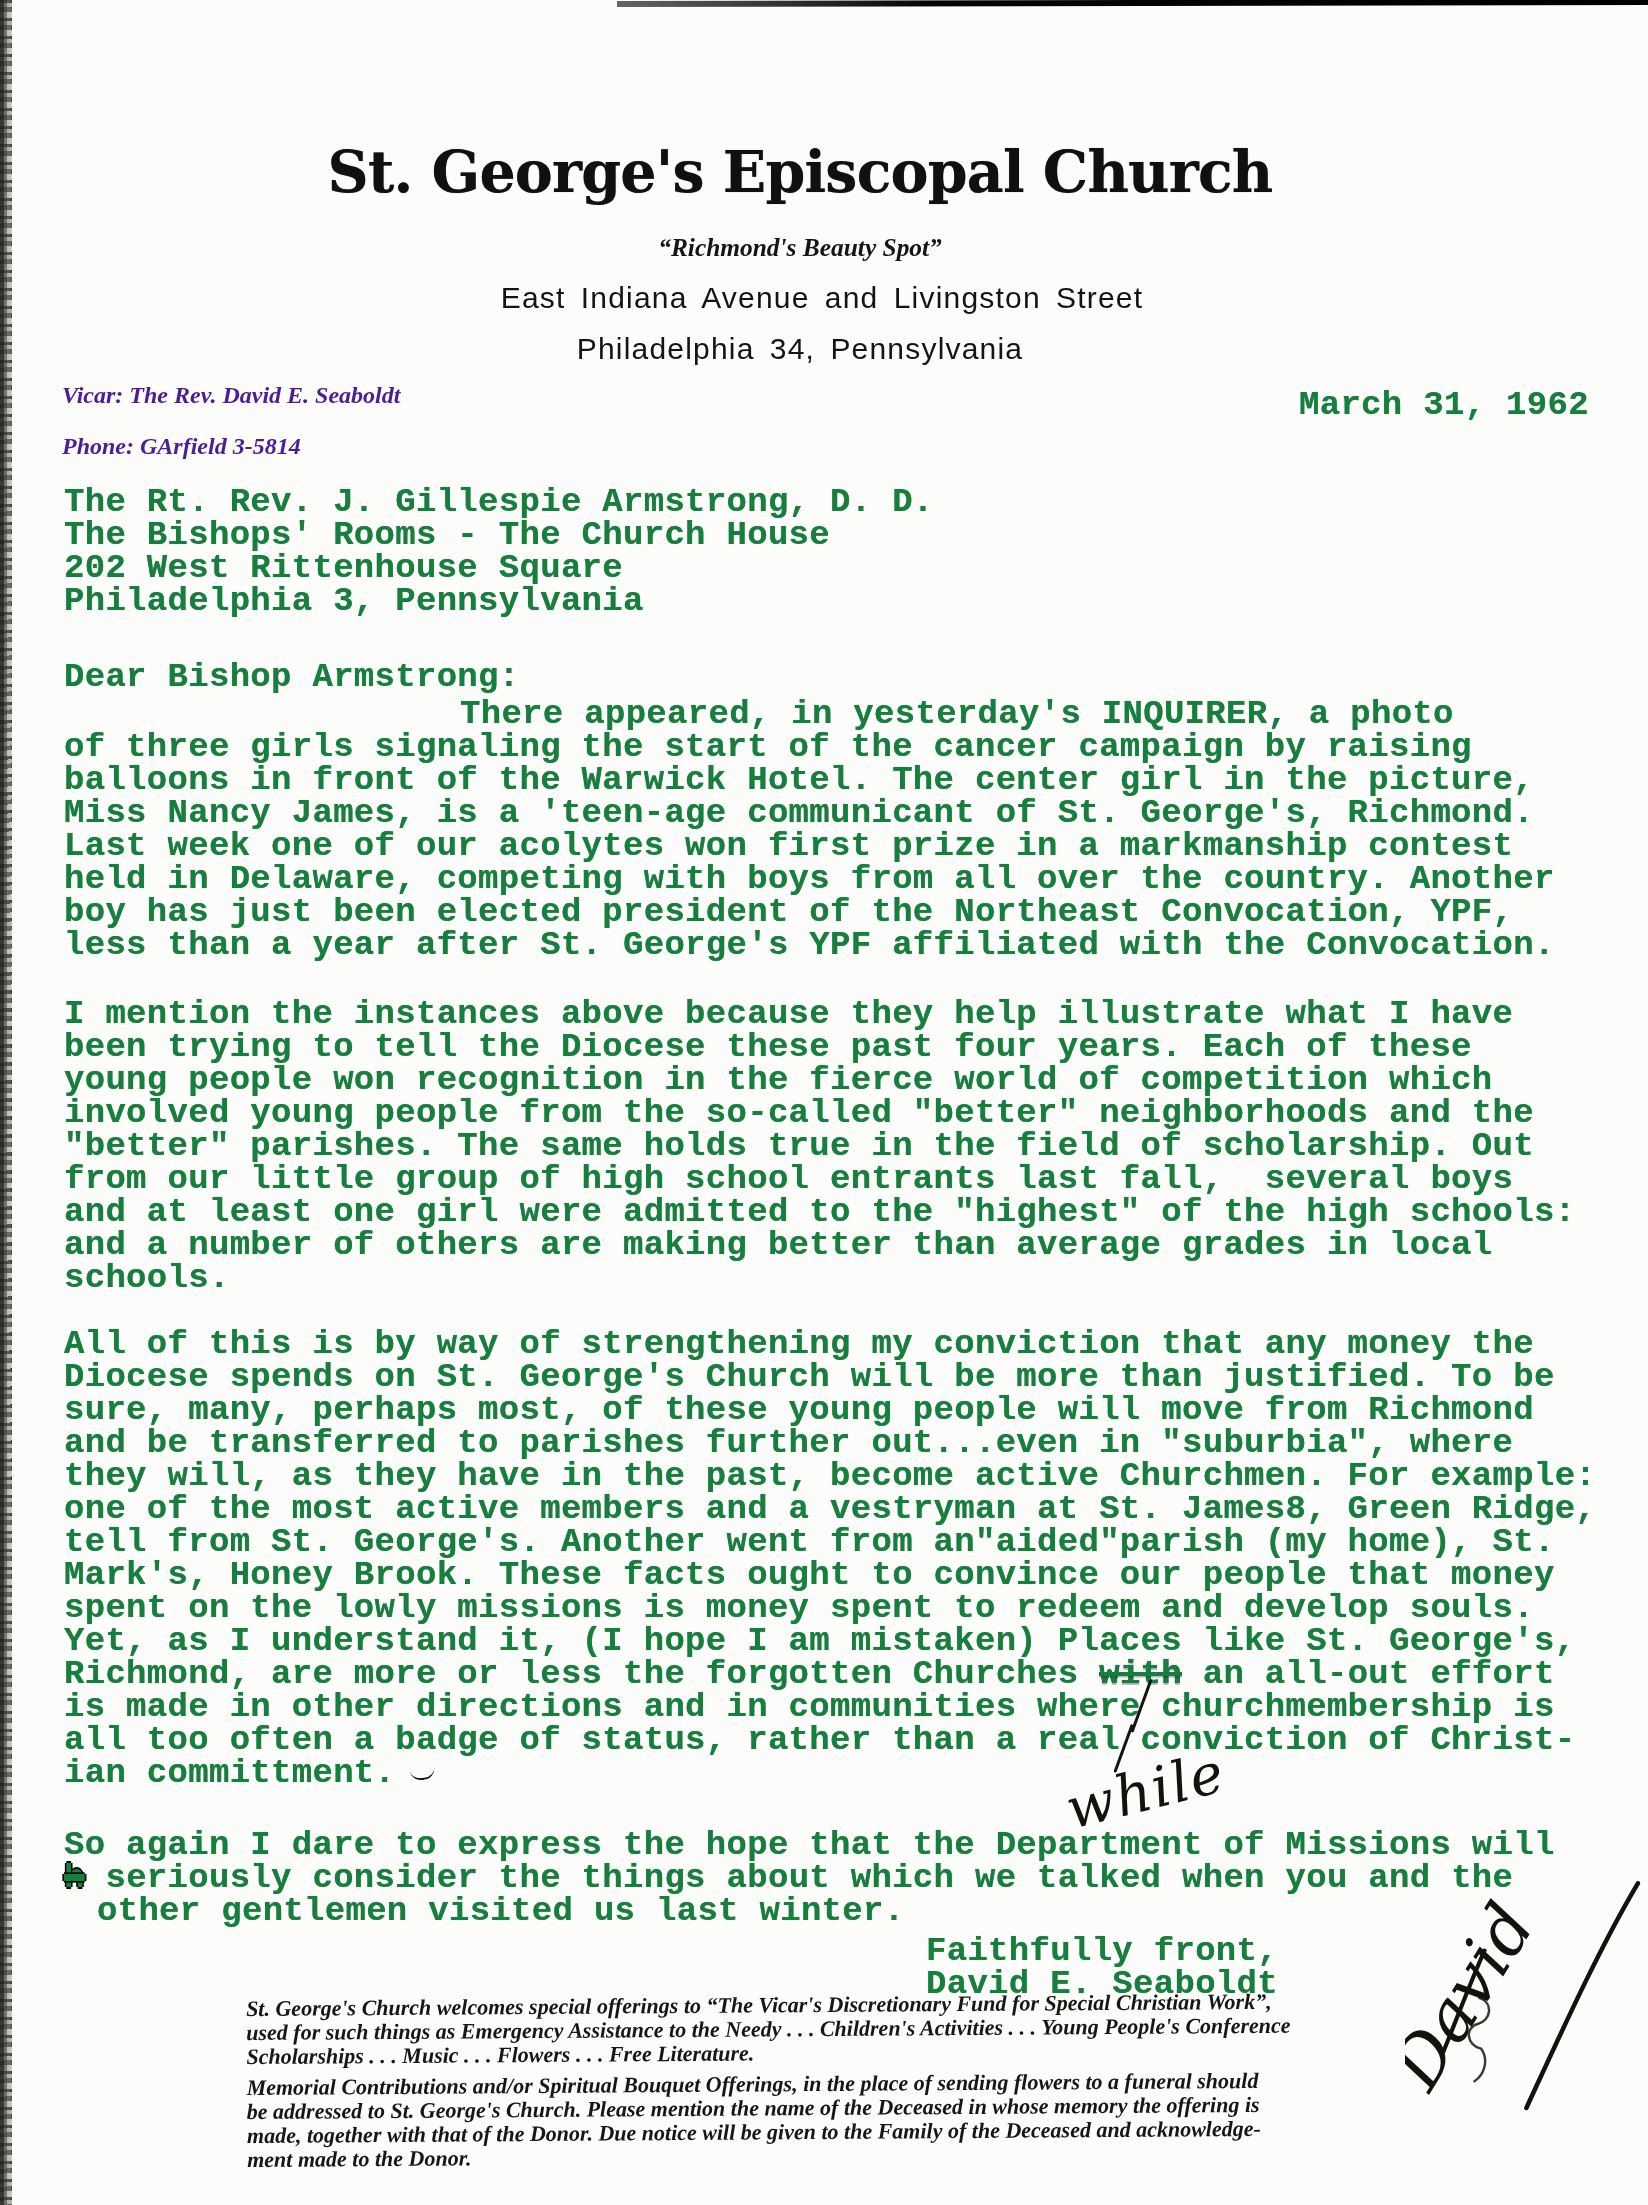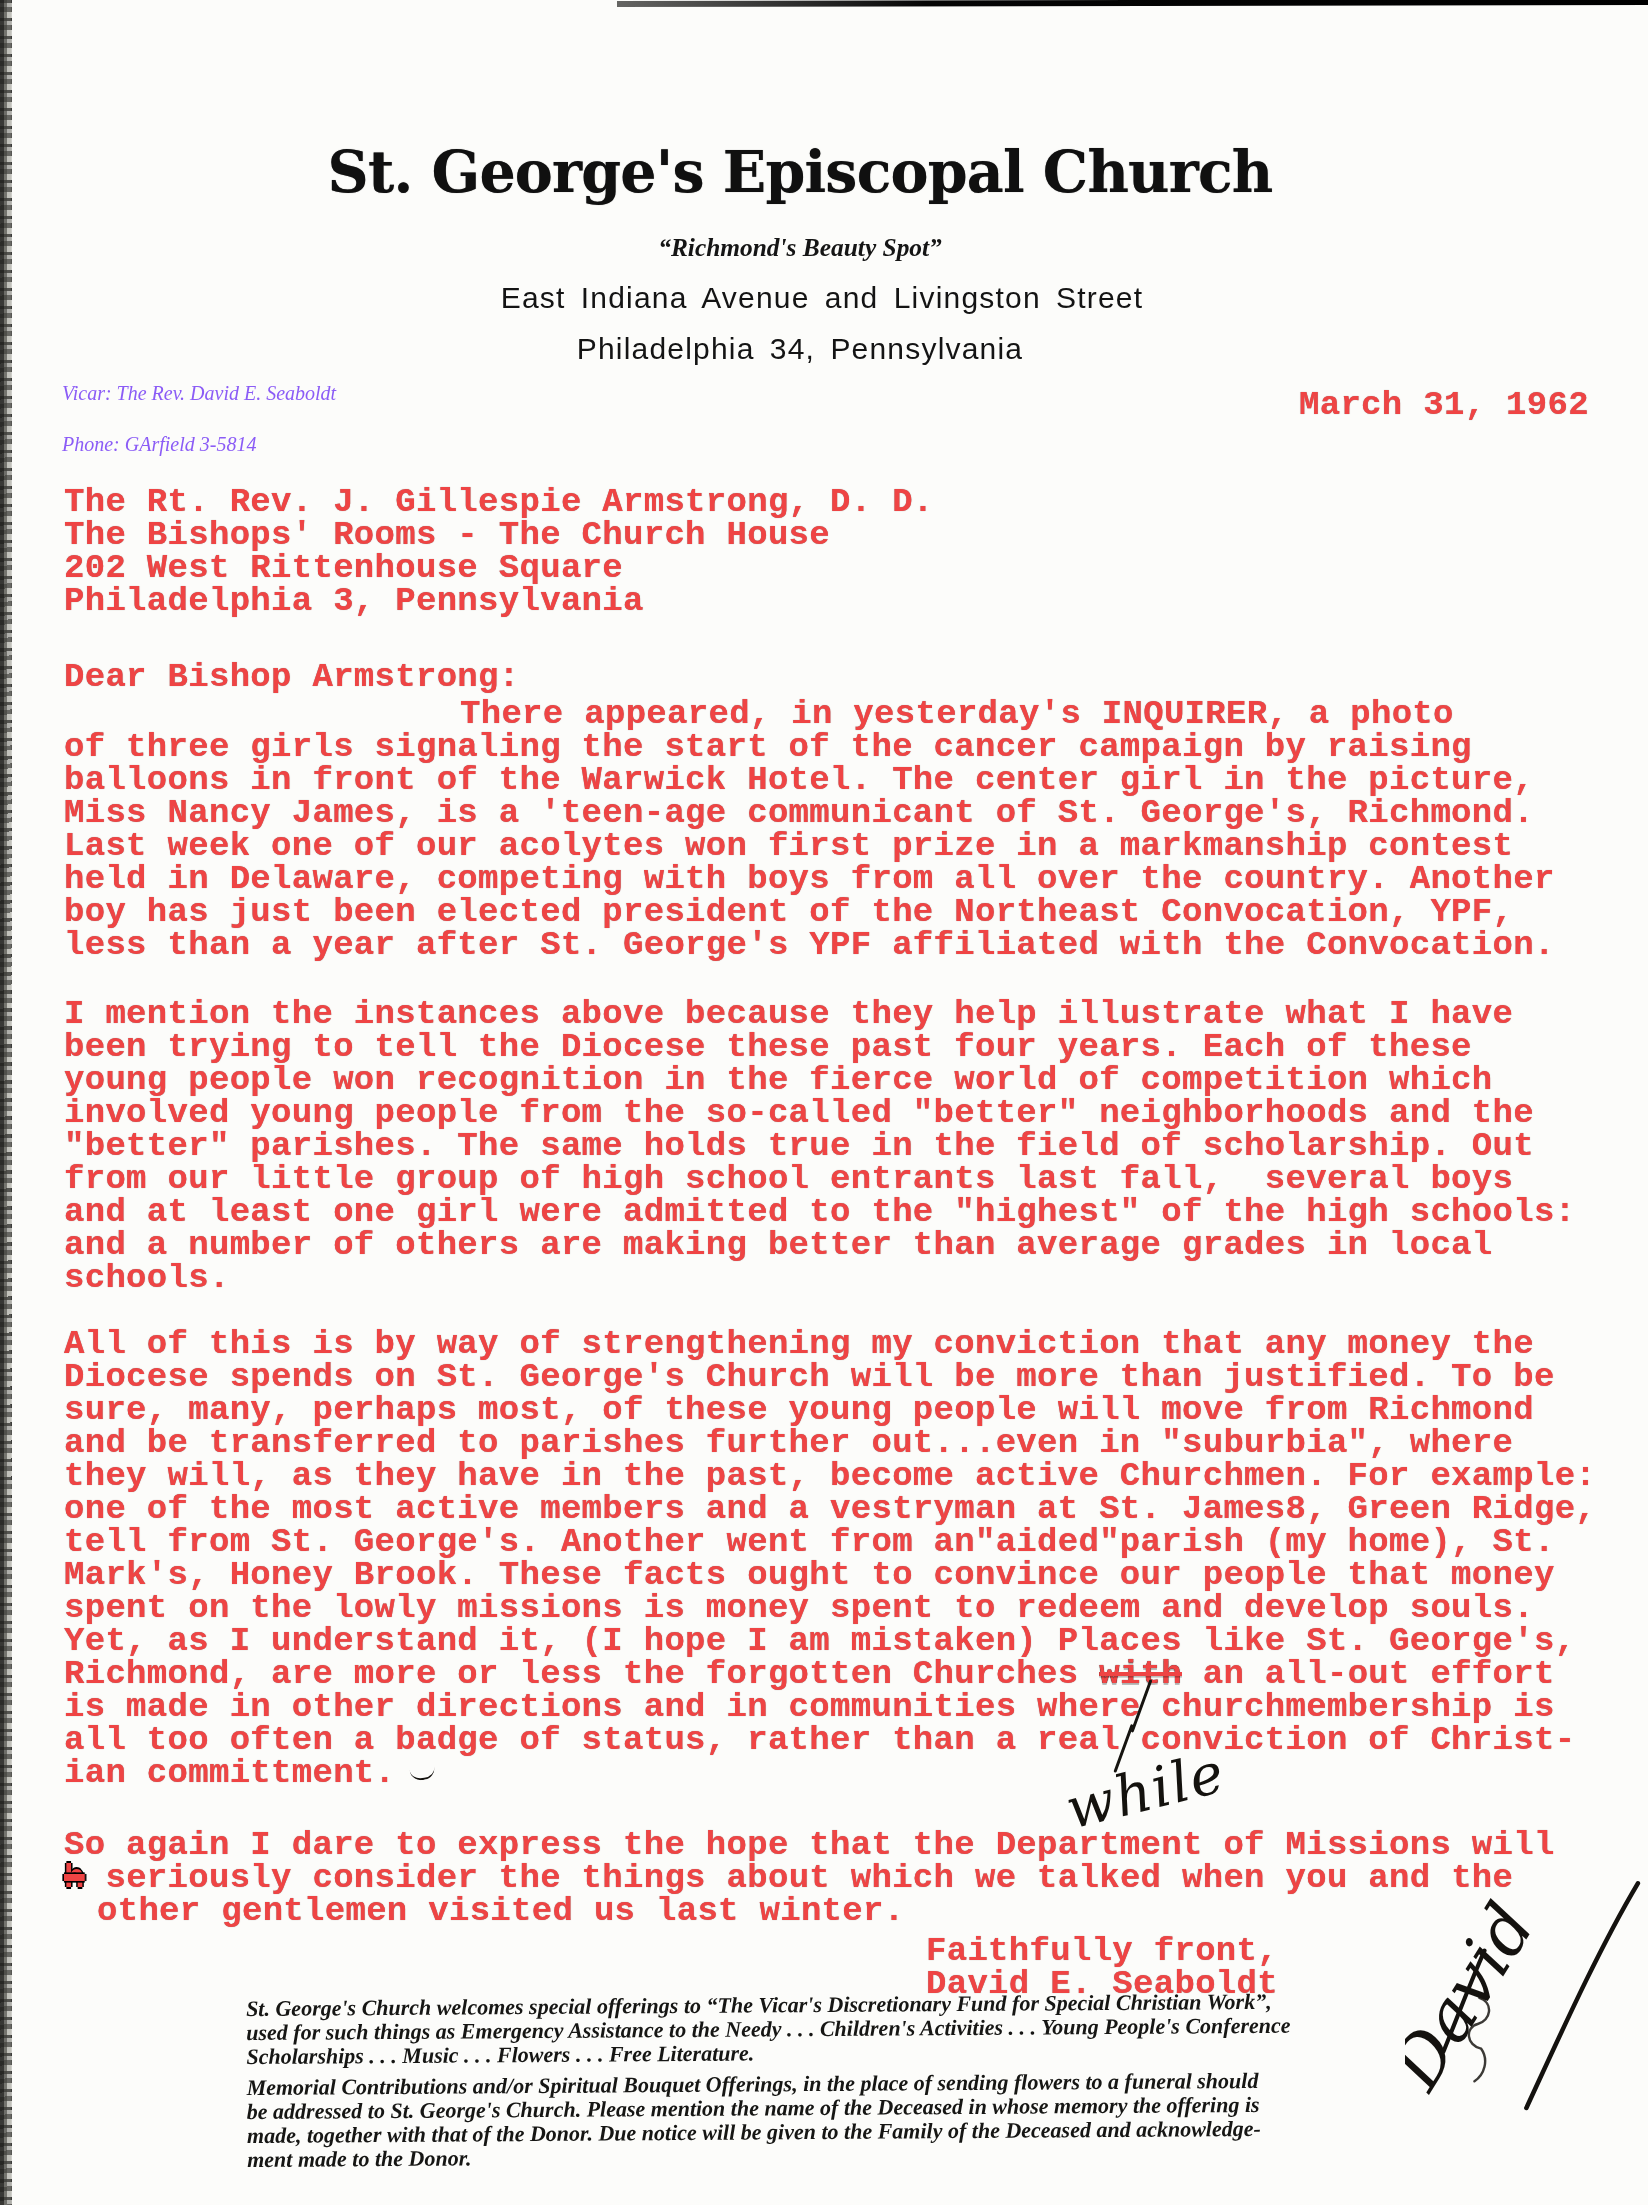--- a/index.html
+++ b/index.html
@@ -44,29 +44,29 @@
     position:absolute;left:0;right:49px;text-align:center;
     font-family:"Liberation Sans",sans-serif;
     font-size:30px;font-weight:400;letter-spacing:1.2px;word-spacing:5.7px;
     color:#141414;
   }
   .lh-addr1{top:281px;padding-left:44px;}
   .lh-addr2{top:332px;}
   .vicar-line,.phone-line{
     position:absolute;left:62px;
     font-family:"Liberation Serif",serif;
-    font-style:italic;font-weight:normal;font-size:20px;color:#8b5cf6;
+    font-style:italic;font-weight:bold;font-size:24px;color:#4c1d95;
   }
   .vicar-line{top:382px;}
   .phone-line{top:433px;}
   
   .typed{
     font-family:"Liberation Mono",monospace;
     font-weight:bold;font-size:34px;letter-spacing:0.3px;
-    color:#ef4444;
+    color:#15803d;
     text-shadow:0 0 0.8px rgba(25,25,22,.55);
   }
   .date{position:absolute;left:1299px;top:386px;white-space:pre;}
   .block{position:absolute;left:64px;}
   .tl{height:33px;line-height:33px;white-space:pre;}
   .recipient{top:486px;}
   .salutation{top:661px;}
   .p1{top:698px;}
   .p2{top:998px;}
   .p3{top:1328px;}

